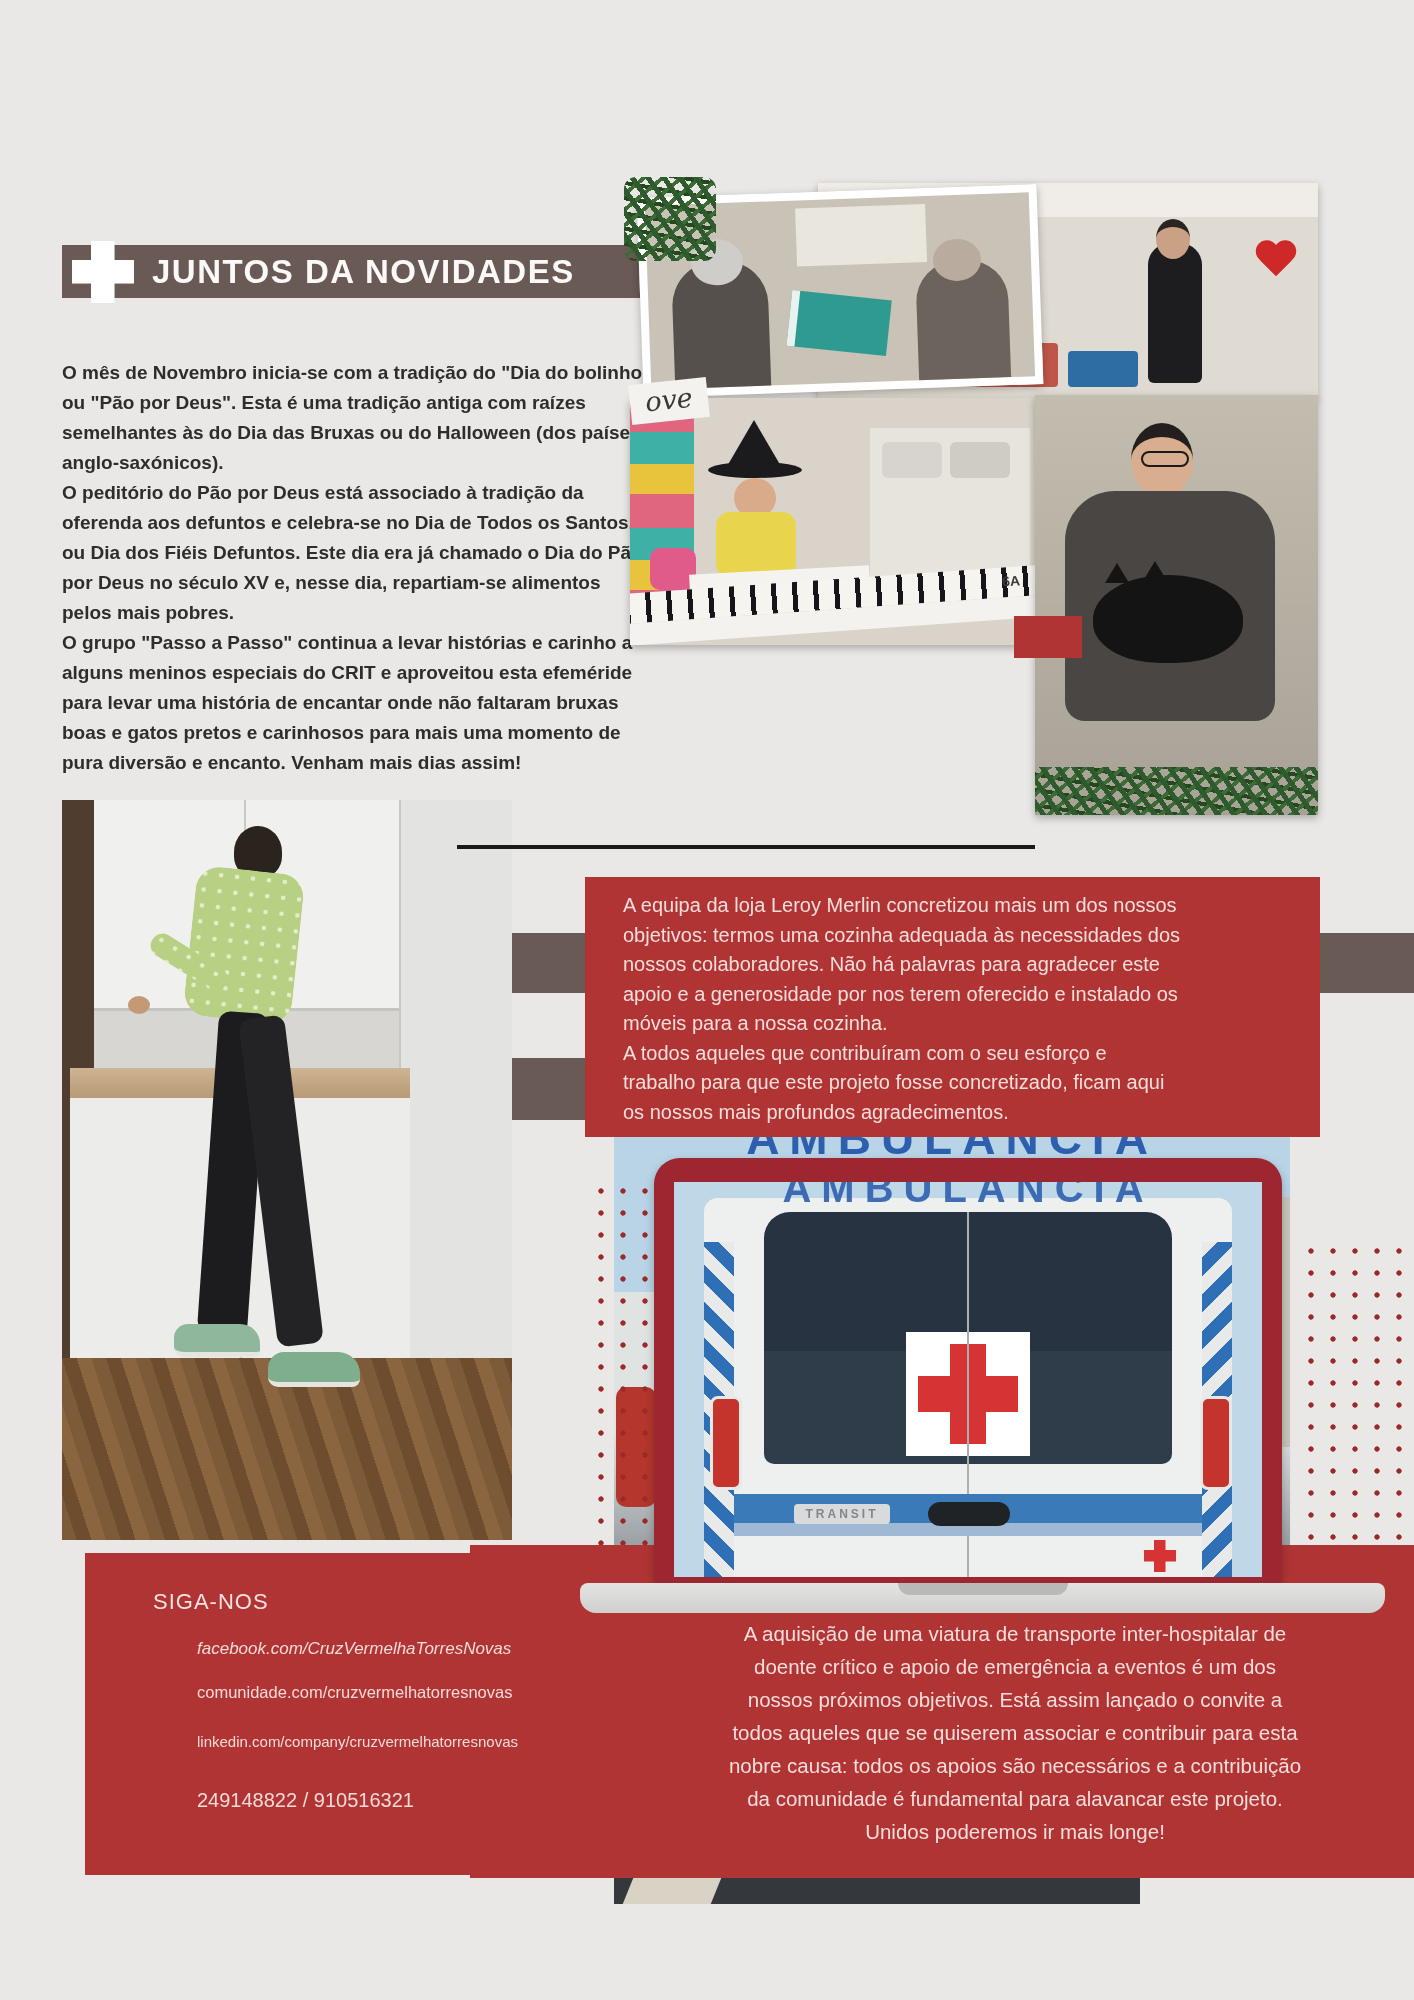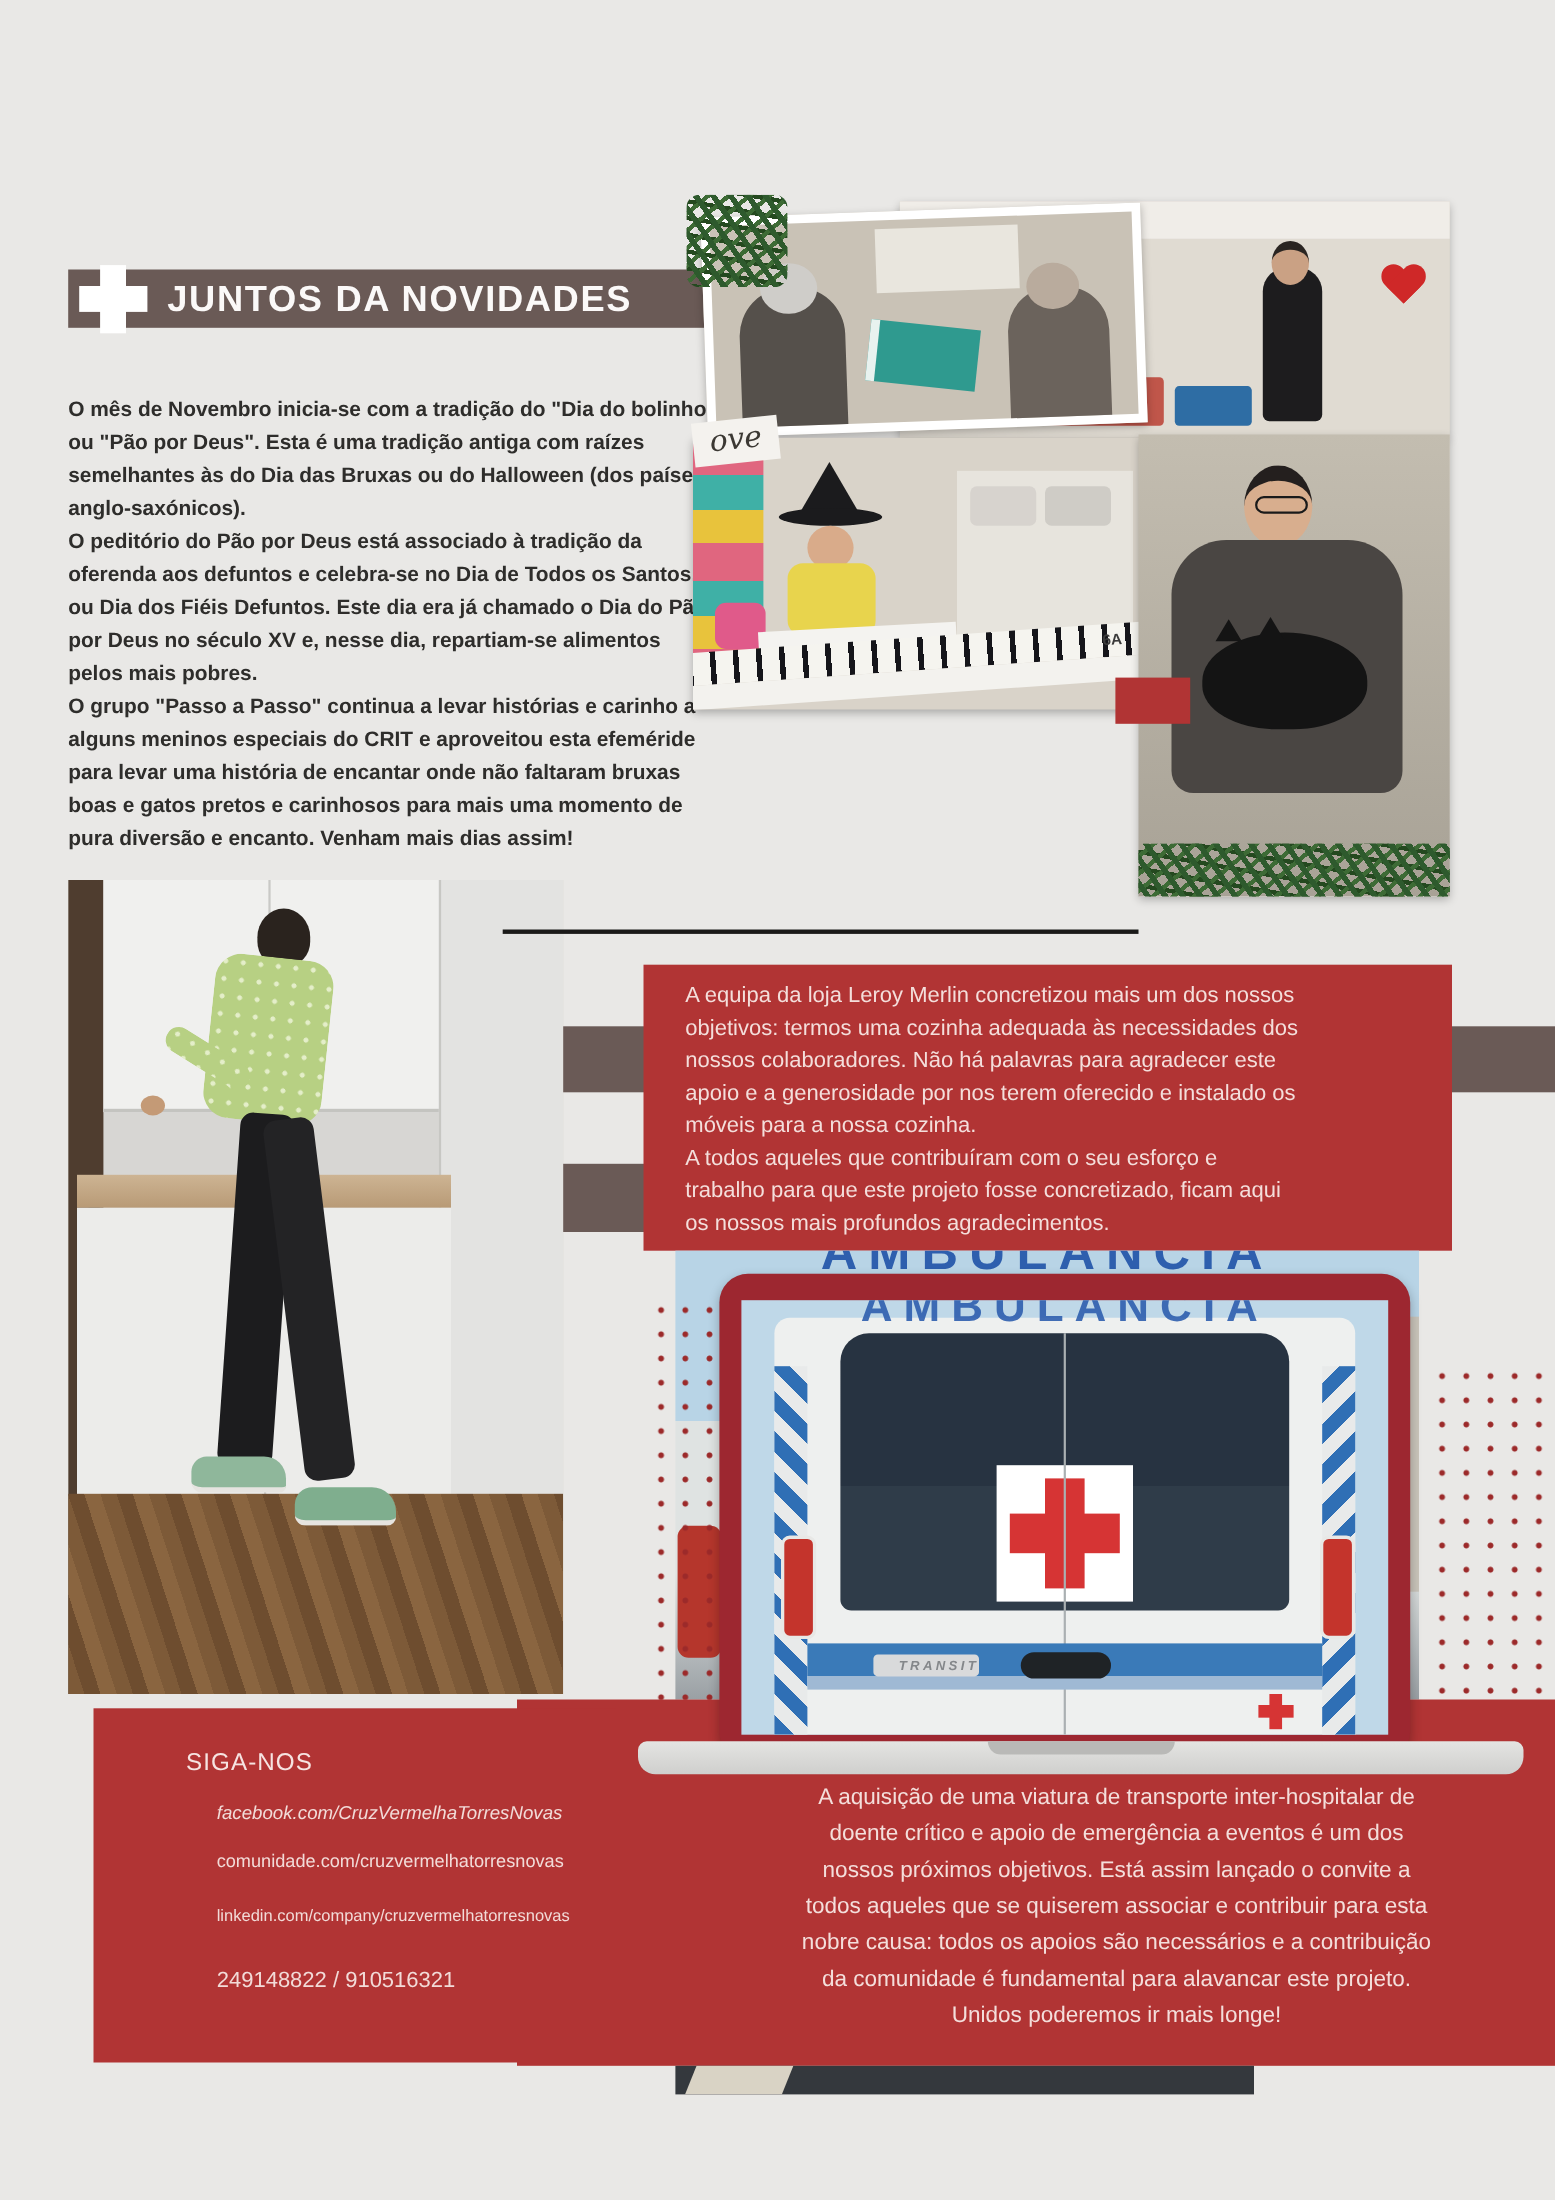--- a/index.html
+++ b/index.html
@@ -16,21 +16,21 @@
   .plus{background:linear-gradient(#fff 0 0) center/100% 38% no-repeat,
              linear-gradient(#fff 0 0) center/38% 100% no-repeat;}
 
   
   .article{font-size:19px;line-height:30px;color:#2e2d2b;}
 
   
   .redbox{background:#b13434;}
   .redboxtext{color:#f4dedb;font-size:20px;line-height:29.5px;}
   .appealtext{color:#f4dedb;font-size:20.5px;line-height:33px;text-align:center;}
-  .followhead{color:#f6e3e1;font-size:22px;letter-spacing:1px;margin-left:16px;}
+  .followhead{color:#f6e3e1;font-size:22px;letter-spacing:1px;}
   .flink{color:#f2dbd8;}
   .brownbar{background:#6a5a56;}
   .divline{background:#1b1a19;}
 
   
   .dots{background-image:radial-gradient(circle,#9c2a2a 2.3px,transparent 3px);
         background-size:22px 22px;}
 
   
   .photo{box-shadow:0 3px 8px rgba(0,0,0,.28);}
@@ -67,22 +67,22 @@
   .vanbody{background:#eef0ef;}
   .chevL{background:repeating-linear-gradient(45deg,#2f6fb5 0 13px,#e8eaea 13px 26px);}
   .chevR{background:repeating-linear-gradient(-45deg,#2f6fb5 0 13px,#e8eaea 13px 26px);}
   .winglass{background:linear-gradient(#273341 0 55%,#2f3c49 55% 100%);
       border-radius:26px 26px 10px 10px;}
   .emtxt{color:#2277cc;font-weight:bold;font-size:34px;letter-spacing:2px;text-align:center;}
   .crosspanel{background:#fff;}
   .redcross{background:linear-gradient(#d63434 0 0) center/100% 36% no-repeat,
            linear-gradient(#d63434 0 0) center/36% 100% no-repeat;}
   .blueband{background:linear-gradient(#3a7ab8 0 70%,#9fb9d4 70% 100%);}
-  .badge{background:#d9dadb;border-radius:4px;color:#84878a;font-weight:bold;font-style:italic;
-      font-size:12px;letter-spacing:3px;text-align:right;line-height:20px;}
+  .badge{background:#d9dadb;border-radius:4px;color:#84878a;font-weight:bold;
+      font-size:12px;letter-spacing:3px;text-align:center;line-height:20px;}
   .handle{background:#1f2326;border-radius:12px;}
   .taillight{background:#c4342c;border-radius:8px;border:3px solid #e8e8e6;}
   .lapbase{background:linear-gradient(#e4e4e2,#cfcfcd);border-radius:8px 8px 16px 16px;}
   .lapnotch{background:#b9b9b7;border-radius:0 0 12px 12px;}
   .asphalt{background:#34383d;overflow:hidden;}
 </style>
 </head>
 <body>
 
 <div class="canvas">

